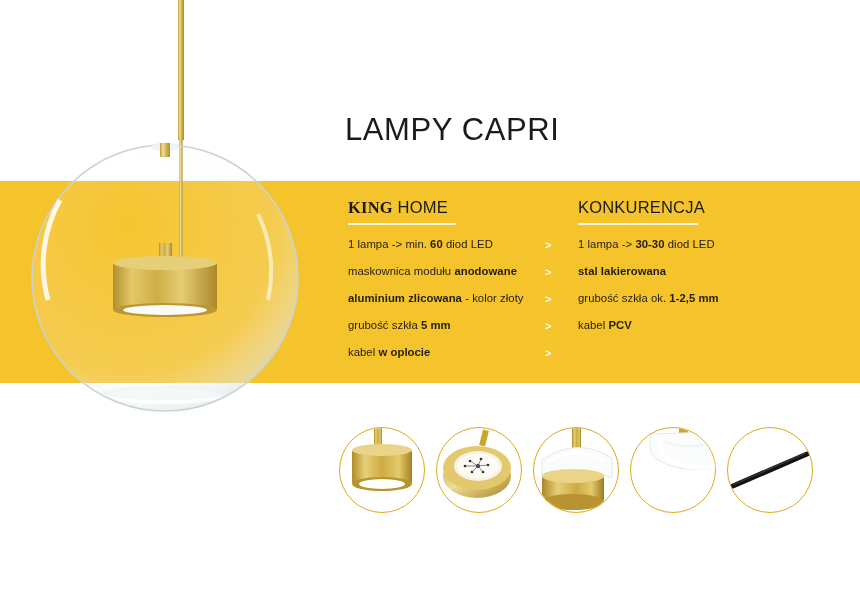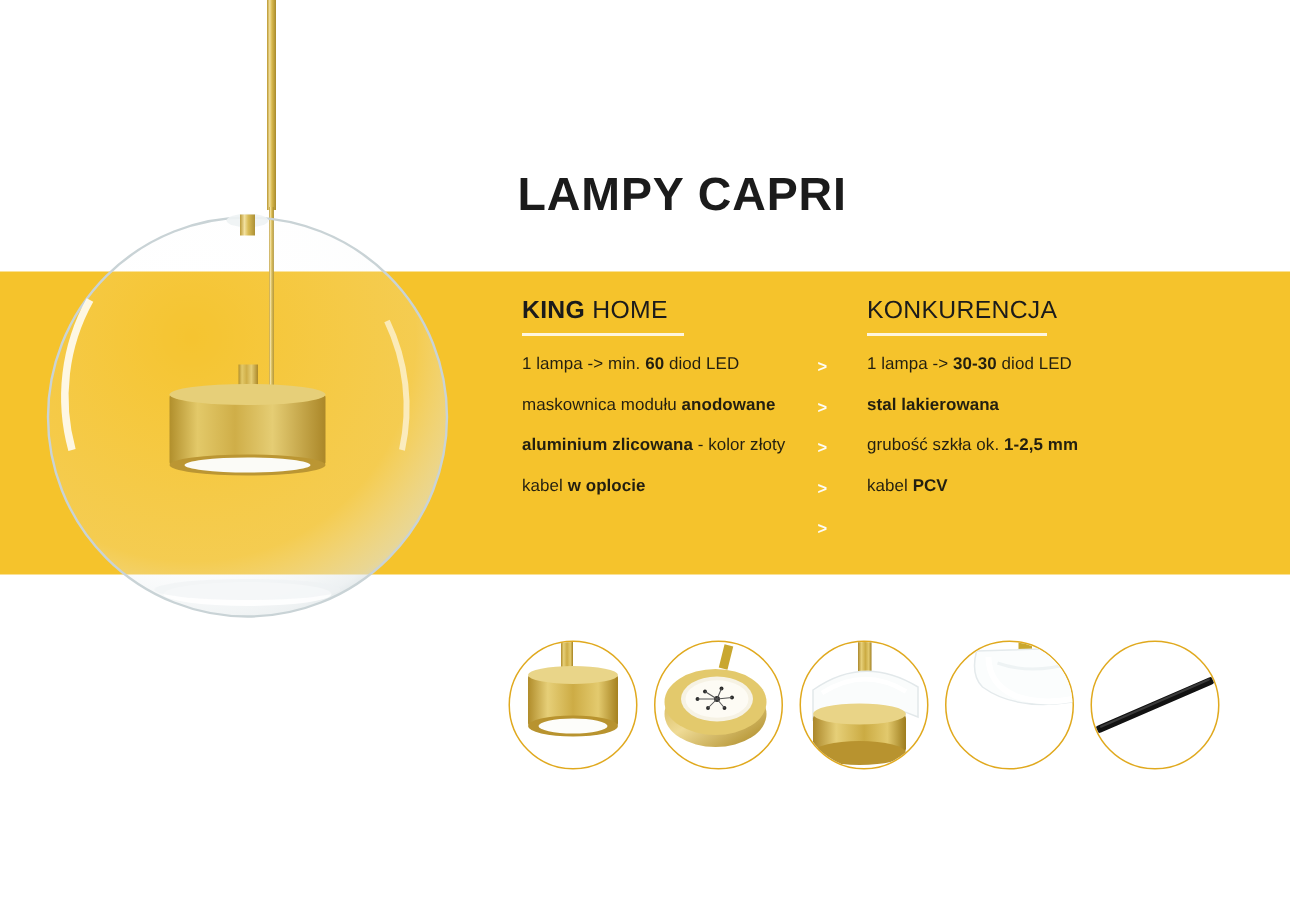--- a/index.html
+++ b/index.html
@@ -18,36 +18,36 @@
     background:#F5C32C;
   }
 
   
   .hero{position:absolute;left:0;top:0;width:330px;height:430px;z-index:3;}
   .hero svg{display:block;}
 
   
   .title{
     position:absolute;left:345px;top:112px;
-    font-size:31px;letter-spacing:.6px;font-weight:700;
+    font-size:31px;letter-spacing:.6px;font-weight:400;
     color:#1b1b1b;white-space:nowrap;
     font-family:"Liberation Sans", sans-serif;
   }
 
   
   .cols{position:absolute;left:0;top:181px;width:860px;height:202px;z-index:4;}
   .col{position:absolute;top:17px;}
   .col-a{left:348px;width:190px;}
   .col-b{left:578px;width:215px;}
 
   .col-head{
     font-size:16.5px;color:#1b1b1b;white-space:nowrap;
     padding-bottom:5px;letter-spacing:.2px;
   }
-  .col-head b{font-weight:700;}
+  .col-head b{font-weight:700;font-family:Liberation Serif, serif;}
   .col-head span{font-weight:400;text-align:right;}
   .head-rule{
     height:1.5px;background:#ffffff;opacity:.85;
     width:108px;margin-bottom:13px;
   }
   .col-b .head-rule{width:120px;}
 
   .feat{
     font-size:11.3px;color:#231f10;line-height:13px;
     height:27px;white-space:nowrap;
@@ -138,20 +138,23 @@
       <div class="head-rule"></div>
 
       <div class="feat">
         <span>1 lampa -&gt; min. </span><b>60</b><span> diod LED</span>
       </div>
       <div class="feat">
         <span>maskownica modułu </span><b>anodowane</b><span></span>
       </div>
       <div class="feat">
         <span></span><b>aluminium zlicowana</b><span> - kolor złoty</span>
+      </div>
+      <div class="feat">
+        <span>grubość szkła </span><b>5 mm</b><span></span>
       </div>
       <div class="feat">
         <span>kabel </span><b>w oplocie</b><span></span>
       </div>
     </div>
 
     <div class="chevs">
       <div class="chev">&gt;</div>
       <div class="chev">&gt;</div>
       <div class="chev">&gt;</div>

